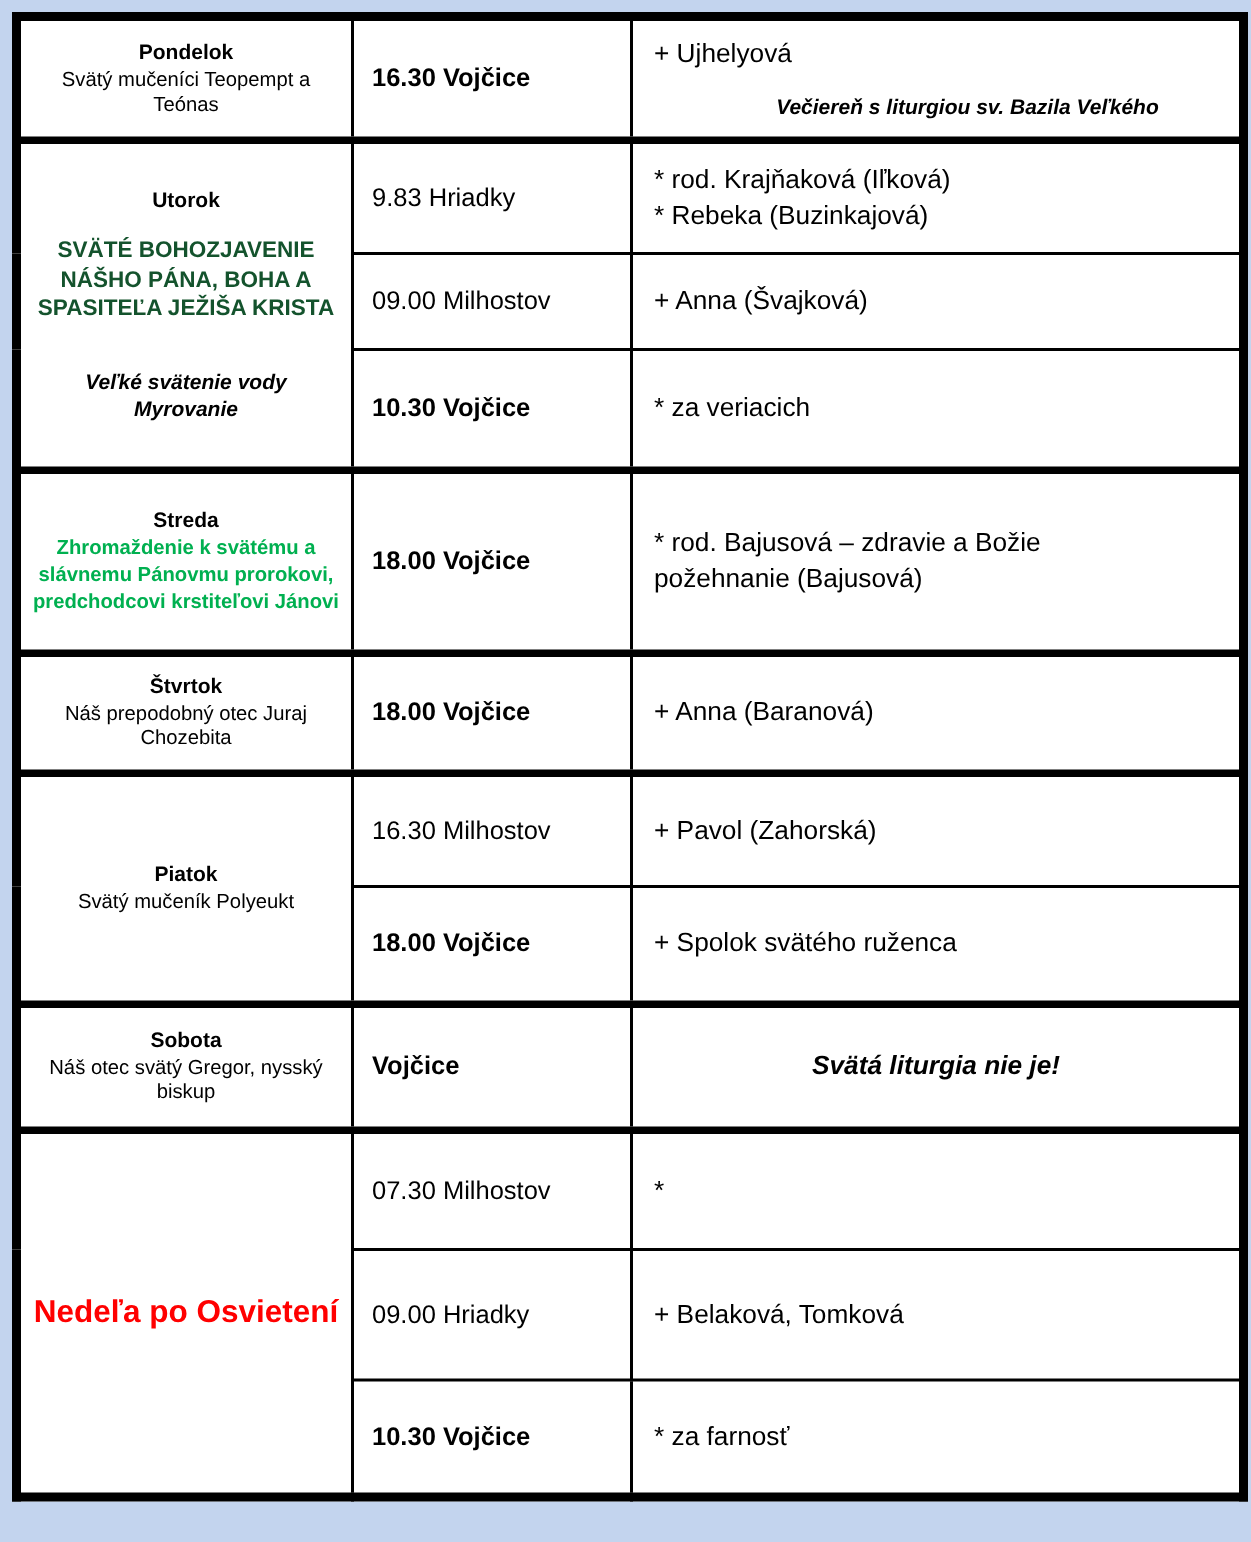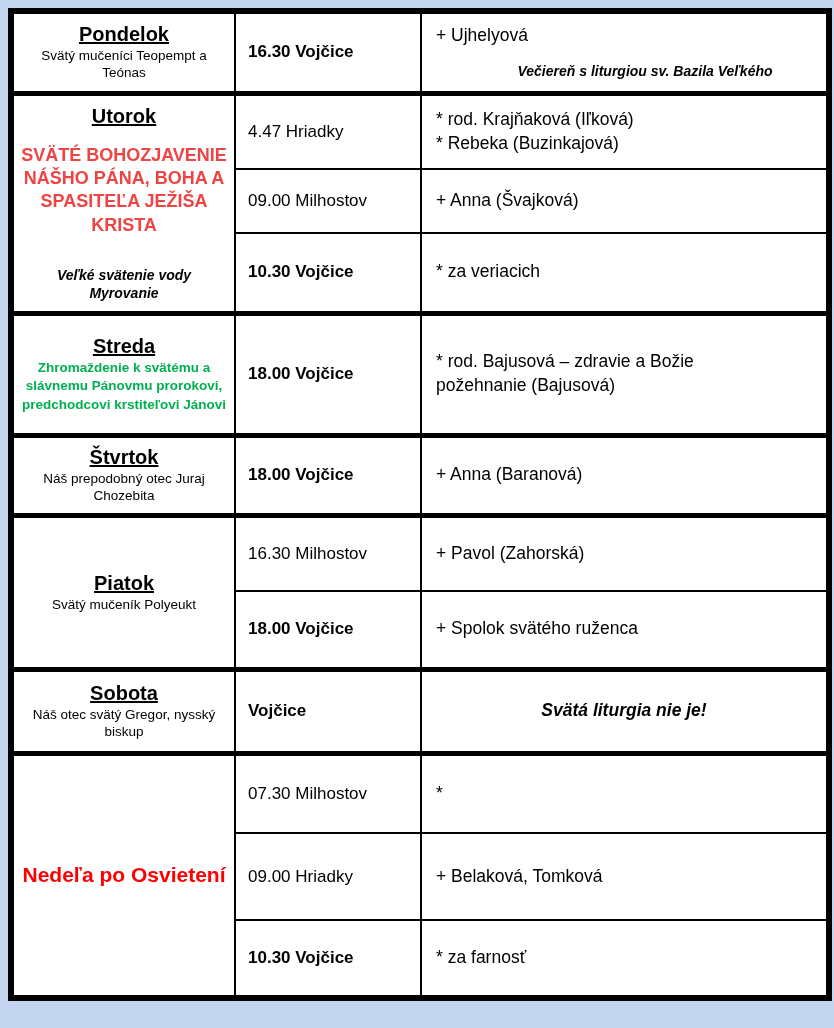--- a/index.html
+++ b/index.html
@@ -20,23 +20,23 @@
   }
   td {
     border: 2px solid #000;
     vertical-align: middle;
     overflow: hidden;
   }
   tr.group-start > td { border-top: 5px solid #000; }
 
   
   td.day-cell { text-align: center; padding: 4px 6px; }
-  .day-title { font-size: 20px; font-weight: bold; line-height: 1.2; text-decoration: underline; }
+  .day-title { font-size: 14px; font-weight: bold; line-height: 1.2; }
   .day-sub   { font-size: 13.5px; line-height: 1.25; margin-top: 2px; }
-  .feast-red   { font-size: 18px; font-weight: bold; color: #ef4444; line-height: 1.3; margin-top: 16px; }
+  .feast-red   { font-size: 15px; font-weight: bold; color: #14532d; line-height: 1.3; margin-top: 16px; }
   .feast-green { font-size: 13.5px; font-weight: bold; color: #00b050; line-height: 1.35; margin-top: 1px; }
   .day-note  { font-size: 14px; font-weight: bold; font-style: italic; line-height: 1.3; }
   .day-note.first { margin-top: 29px; }
   .sunday-title { font-size: 21px; font-weight: bold; color: #ff0000; line-height: 1.35; }
 
   
   td.time-cell { padding: 4px 4px 4px 12px; font-size: 17px; }
   td.time-cell.bold { font-weight: bold; }
 
   
@@ -69,21 +69,21 @@
     </td>
   </tr>
 
   <tr class="group-start" style="height:76px">
     <td class="day-cell" rowspan="3">
       <div class="day-title">Utorok</div>
       <div class="feast-red">SVÄTÉ BOHOZJAVENIE NÁŠHO PÁNA, BOHA A SPASITEĽA JEŽIŠA KRISTA</div>
       <div class="day-note first">Veľké svätenie vody</div>
       <div class="day-note">Myrovanie</div>
     </td>
-    <td class="time-cell">4.47 Hriadky</td>
+    <td class="time-cell">9.83 Hriadky</td>
     <td class="int-cell">
       <span class="int-line">* rod. Krajňaková (Iľková)</span>
       <span class="int-line">* Rebeka (Buzinkajová)</span>
     </td>
   </tr>
   <tr style="height:64px">
     <td class="time-cell">09.00 Milhostov</td>
     <td class="int-cell">+ Anna (Švajková)</td>
   </tr>
   <tr style="height:80px">

